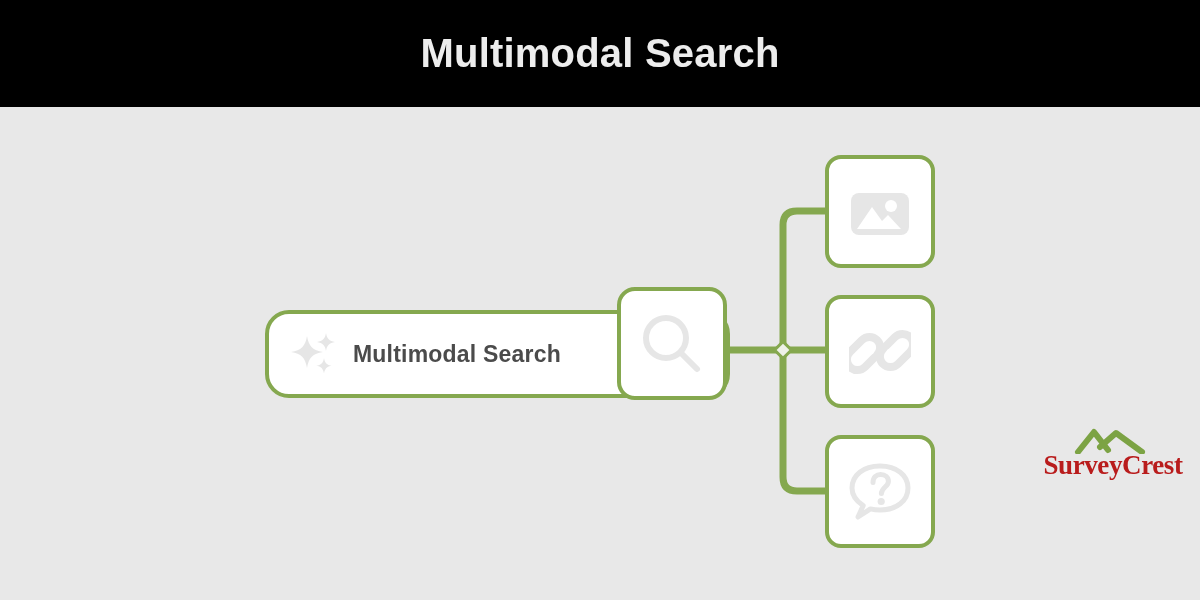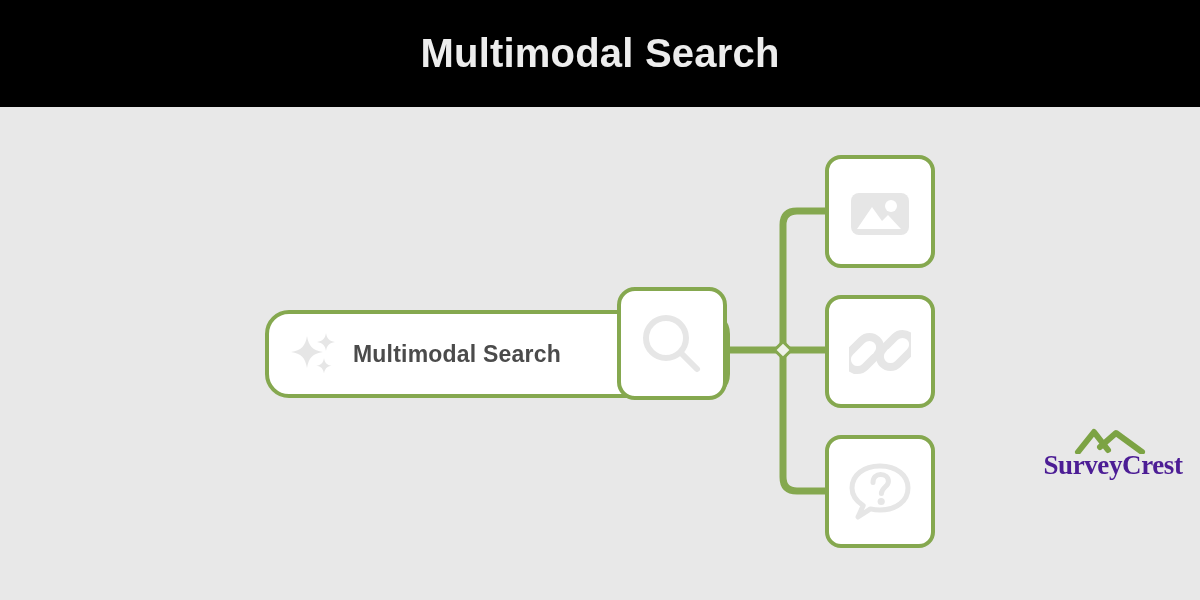--- a/index.html
+++ b/index.html
@@ -144,21 +144,21 @@
     top: 0;
     width: 72px;
     height: 26px;
   }
   #logo-text {
     position: absolute;
     left: 0;
     top: 22px;
     width: 150px;
     text-align: center;
-    color: #4c1d95;
+    color: #b91c1c;
     font-size: 27px;
     font-weight: bold;
     letter-spacing: -0.4px;
     font-family: "Liberation Serif", serif;
   }
 </style>
 </head>
 <body>
 
 <div id="page">

